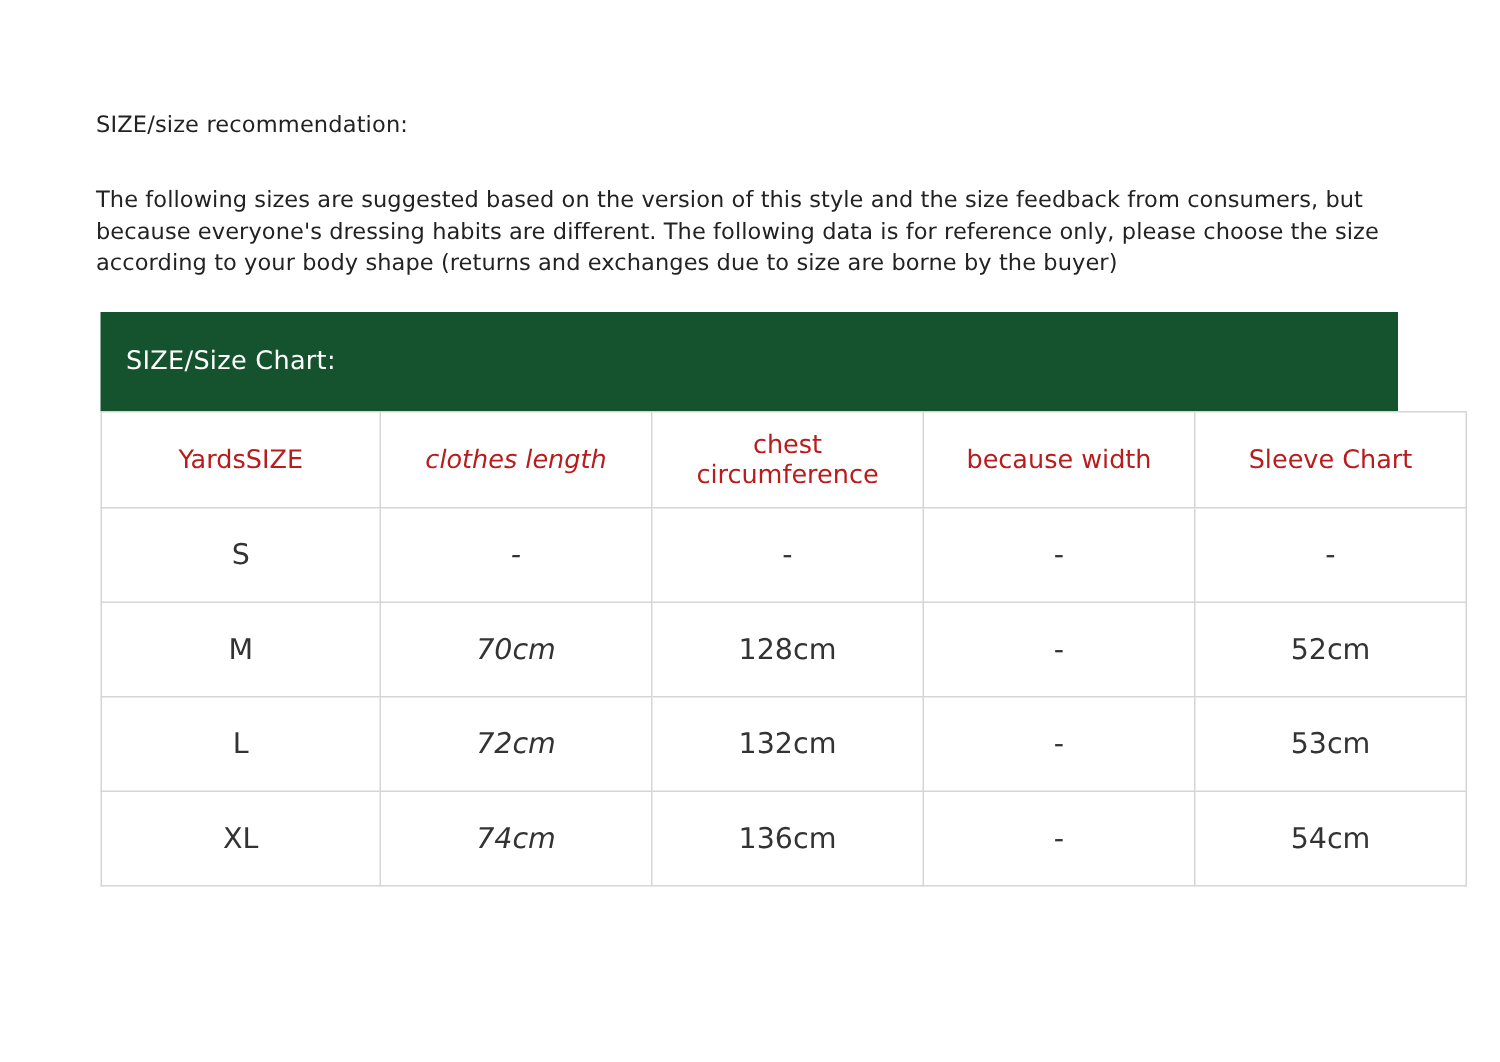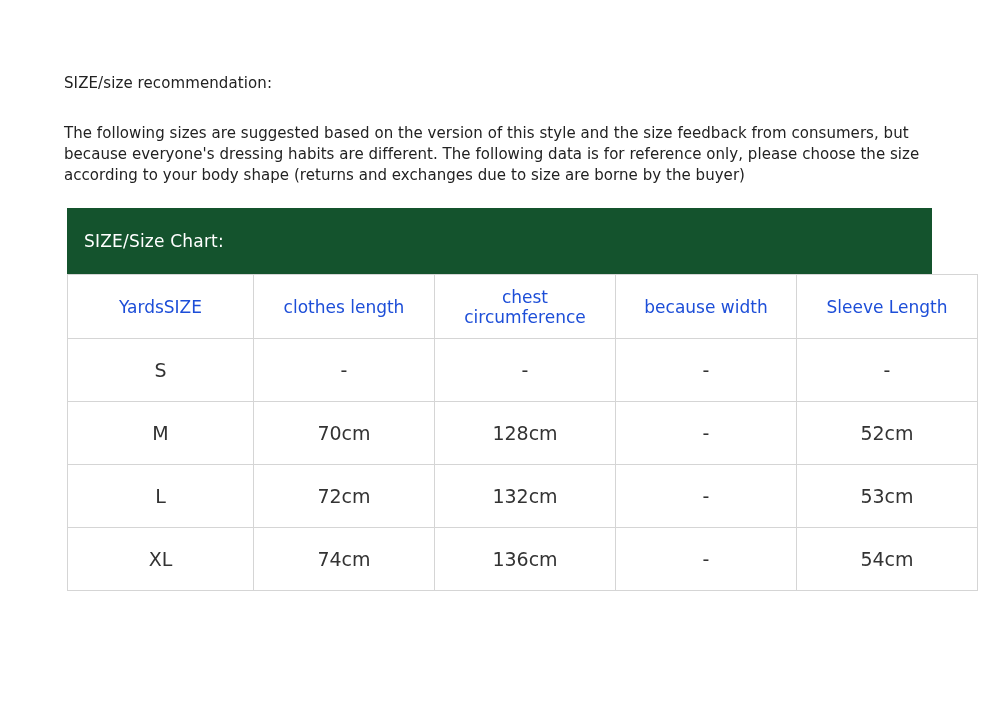--- a/index.html
+++ b/index.html
@@ -64,31 +64,31 @@
     border: 1px solid #d5d5d5;
     text-align: center;
     color: #333333;
     font-size: 17px;
     padding: 0 4px;
   }
   table.size-table tr.head-row td {
     height: 63px;
     font-size: 17px;
     line-height: 20px;
-    color: #1d4ed8;
+    color: #b91c1c;
   }
   table.size-table tr.data-row td {
     height: 62px;
     font-size: 19px;
   }
   table.size-table tr.data-row td.sizecol {
     font-size: 19px;
   }
   .col1 { width: 177px; }
-  .col2 { width: 172px; }
+  .col2 { width: 172px; font-style: italic; }
   .col3 { width: 172px; margin-top: 28px; }
   .col4 { width: 172px; }
   .col5 { width: 172px; }
 </style>
 </head>
 <body>
 
 <div class="page">
 
   <div class="intro-title">SIZE/size recommendation:</div>
@@ -101,21 +101,21 @@
       <span>SIZE/Size Chart:</span>
     </div>
 
     <table class="size-table">
       <tbody>
         <tr class="head-row">
           <td class="col1">YardsSIZE</td>
           <td class="col2">clothes length</td>
           <td class="col3">chest circumference</td>
           <td class="col4">because width</td>
-          <td class="col5">Sleeve Length</td>
+          <td class="col5">Sleeve Chart</td>
         </tr>
 
         <tr class="data-row">
           <td class="col1 sizecol">S</td>
           <td class="col2">-</td>
           <td class="col3">-</td>
           <td class="col4">-</td>
           <td class="col5">-</td>
         </tr>
 

